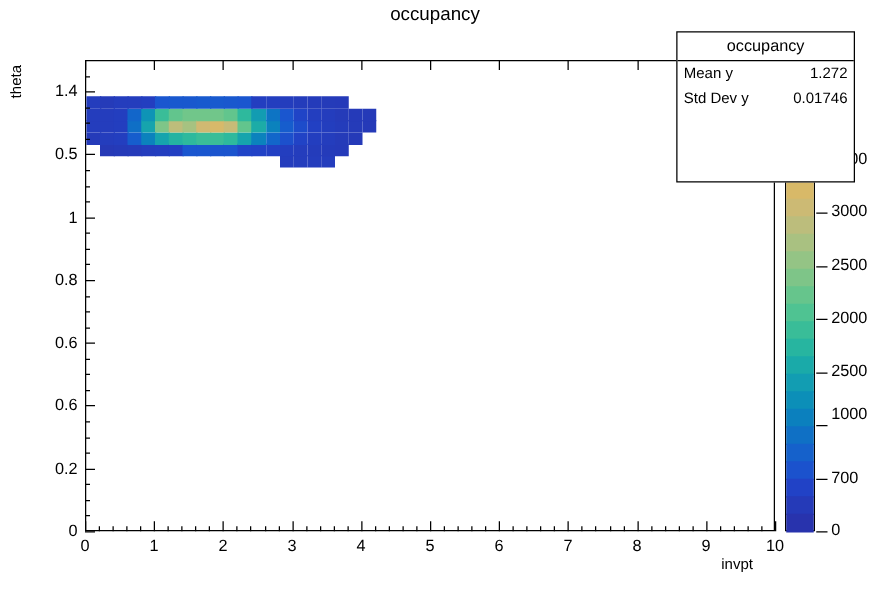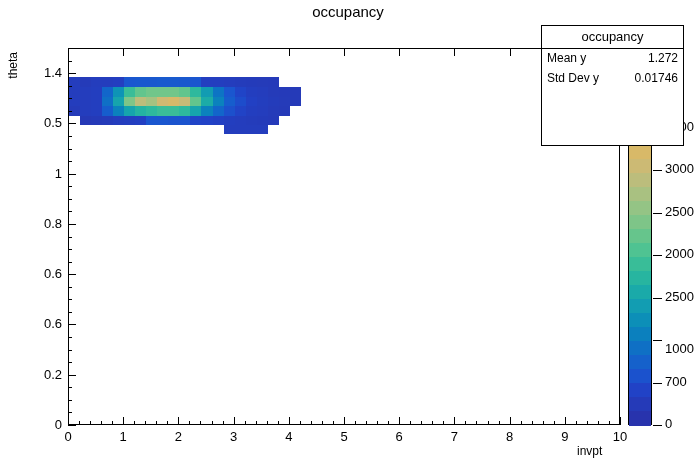--- a/index.html
+++ b/index.html
@@ -306,21 +306,21 @@
       <div class="pseg" style="top: 237px; height: 15px; background: rgb(33, 66, 198);"></div>
       <div class="pseg" style="top: 251px; height: 15px; background: rgb(37, 58, 184);"></div>
       <div class="pseg" style="top: 265px; height: 15px; background: rgb(40, 51, 173);"></div>
     </div>
   <div id="palette-ticks">
       <div class="ptk" style="top: 425px;"></div>
       <div class="plab" style="top: 416px;">0</div>
       <div class="ptk" style="top: 382.576px;"></div>
       <div class="plab" style="top: 373.576px;">700</div>
       <div class="ptk" style="top: 340.152px;"></div>
-      <div class="plab" style="top: 341px;">1000</div>
+      <div class="plab" style="top: 323px;">1000</div>
       <div class="ptk" style="top: 297.727px;"></div>
       <div class="plab" style="top: 288.727px;">2500</div>
       <div class="ptk" style="top: 255.303px;"></div>
       <div class="plab" style="top: 246.303px;">2000</div>
       <div class="ptk" style="top: 212.879px;"></div>
       <div class="plab" style="top: 203.879px;">2500</div>
       <div class="ptk" style="top: 170.455px;"></div>
       <div class="plab" style="top: 161.455px;">3000</div>
       <div class="ptk" style="top: 128.03px;"></div>
       <div class="plab" style="top: 119.03px;">3500</div>

